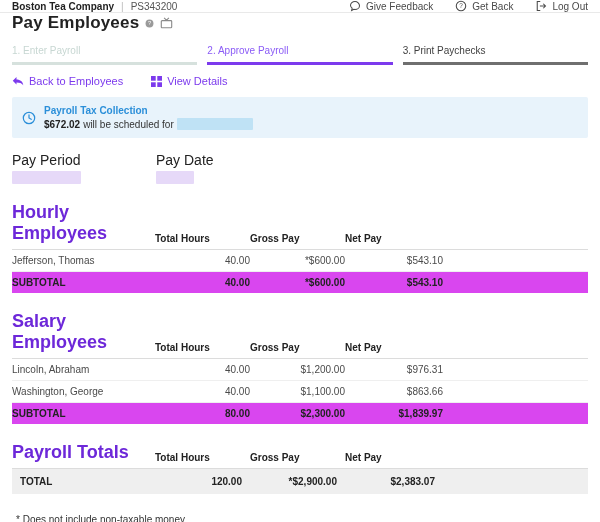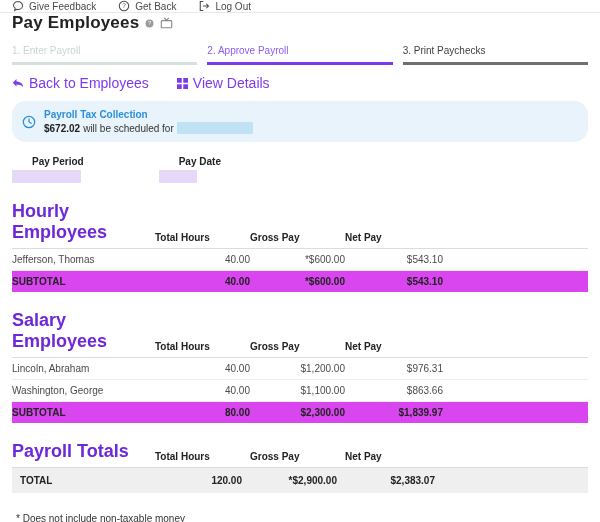--- a/index.html
+++ b/index.html
@@ -27,33 +27,33 @@
 
   
   .steps { display:flex; gap:10px; margin-top:12px; }
   .step { flex:1; font-size:10px; padding-bottom:6px; }
   .step-done   { color:#c7d7d2; border-bottom:3px solid #d6e1dd; }
   .step-active { color:#8b5cf6; border-bottom:3px solid #7c3aed; }
   .step-next   { color:#3f3f3f; border-bottom:3px solid #6f6f6f; }
 
   
   .links-row { display:flex; align-items:center; gap:28px; margin-top:10px; }
-  .plink { display:flex; align-items:center; gap:5px; color:#7c3aed; font-size:14px; cursor:pointer; }
-
-  
-  .banner { margin-top:10px; background:#e8f3fb; border-radius:14px; padding:8px 10px;
+  .plink { display:flex; align-items:center; gap:5px; color:#7c3aed; font-size:11px; cursor:pointer; }
+
+  
+  .banner { margin-top:10px; background:#e8f3fb; border-radius:2px; padding:8px 10px;
             display:flex; gap:8px; }
   .banner-title { color:#2b8fd9; font-weight:bold; font-size:10px; }
   .banner-line { font-size:10px; color:#333; margin-top:2px; display:flex; align-items:center; gap:3px;}
   .banner-line b { color:#222; }
   .redact-blue { display:inline-block; width:76px; height:12px; background:#bfe2f5; border-radius:1px; }
 
   
   .filters { display:flex; gap:75px; margin-top:14px; }
-  .filter-label { font-size:10px; font-weight:bold; color:#222;margin-left:20px; }
+  .filter-label { font-size:14px; font-weight:normal; color:#222; }
   .redact-purple { display:block; height:13px; background:#e6d9f8; border-radius:1px; margin-top:3px; }
   .w-pp { width:69px; } .w-pd { width:38px; }
 
   
   .tsection { margin-top:18px; }
   .trow { display:grid; grid-template-columns:143px 95px 95px 98px 1fr; align-items:center; }
   .thead { border-bottom:1px solid #dcdcdc; padding-bottom:5px; align-items:end; }
   .section-title { font-size:18px; font-weight:bold; color:#6d28d9; }
   .th { font-size:10px; font-weight:bold; color:#222; text-align:left; }
   .td { font-size:10px; color:#4a4a4a; text-align:right; padding:5px 0; }
@@ -72,20 +72,25 @@
   .approve-btn { background:#7c3aed; color:#fff; font-weight:bold; font-size:10px;
                  border:none; border-radius:4px; padding:8px 14px; cursor:pointer;
                  font-family:"Liberation Sans", sans-serif; }
 </style>
 </head>
 <body>
 
 <div class="app">
 
   <header class="topbar">
+    <div class="topbar-left">
+      <span class="company">Boston Tea Company</span>
+      <span class="sep">|</span>
+      <span class="payroll-id">PS343200</span>
+    </div>
     <div class="topbar-right">
       <span class="top-link">
         <span class="mini-icon">
           <svg width="12" height="12" viewBox="0 0 16 16">
               <path d="M8 2C4.7 2 2 4.2 2 7c0 1.6.9 3 2.2 3.9L3.5 14l3-1.6c.5.1 1 .2 1.5.2 3.3 0 6-2.2 6-5S11.3 2 8 2z" fill="none" stroke="#4a4a4a" stroke-width="1.4"></path>
             </svg>
         </span>
         <span>Give Feedback</span>
       </span>
       <span class="top-link">

